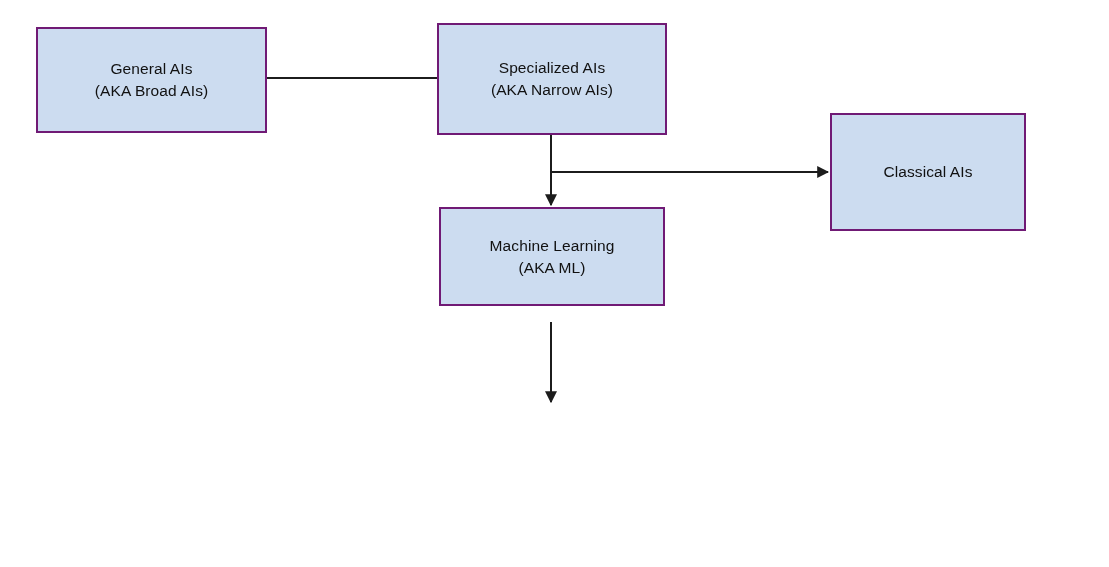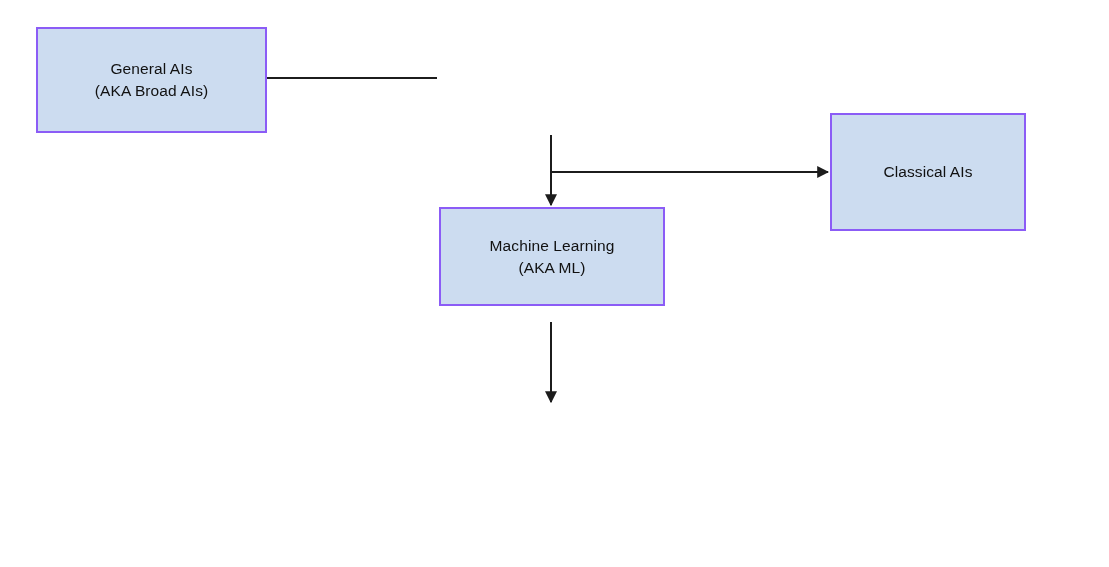--- a/index.html
+++ b/index.html
@@ -14,21 +14,21 @@
     position: relative;
     width: 1109px;
     height: 567px;
     background: #ffffff;
     overflow: hidden;
   }
   .node {
     position: absolute;
     box-sizing: border-box;
     background: #ccdcf0;
-    border: 2px solid #8b5cf6;
+    border: 2px solid #701a75;
     display: flex;
     flex-direction: column;
     align-items: center;
     justify-content: center;
     text-align: center;
     color: #111111;
     font-size: 15.5px;
     line-height: 22px;
     letter-spacing: 0.1px;
     z-index: 2;
@@ -64,20 +64,24 @@
     <path d="M 551 135 L 551 205" fill="none" stroke="#1c1c1c" stroke-width="2" marker-end="url(#arrow)"></path>
 
     <path d="M 551 322 L 551 402" fill="none" stroke="#1c1c1c" stroke-width="2" marker-end="url(#arrow)"></path>
   </svg>
 
   <div class="node" id="node-general-ais" style="left:36px; top:27px; width:231px; height:106px;">
     <span>General AIs</span>
     <span class="line2">(AKA Broad AIs)</span>
   </div>
 
+  <div class="node" id="node-specialized-ais" style="left:437px; top:23px; width:230px; height:112px;">
+    <span>Specialized AIs</span>
+    <span class="line2">(AKA Narrow AIs)</span>
+  </div>
 
   <div class="node" id="node-classical-ais" style="left:830px; top:113px; width:196px; height:118px;">
     <span>Classical AIs</span>
   </div>
 
   <div class="node" id="node-machine-learning" style="left:439px; top:207px; width:226px; height:99px;">
     <span>Machine Learning</span>
     <span class="line2">(AKA ML)</span>
   </div>
 

